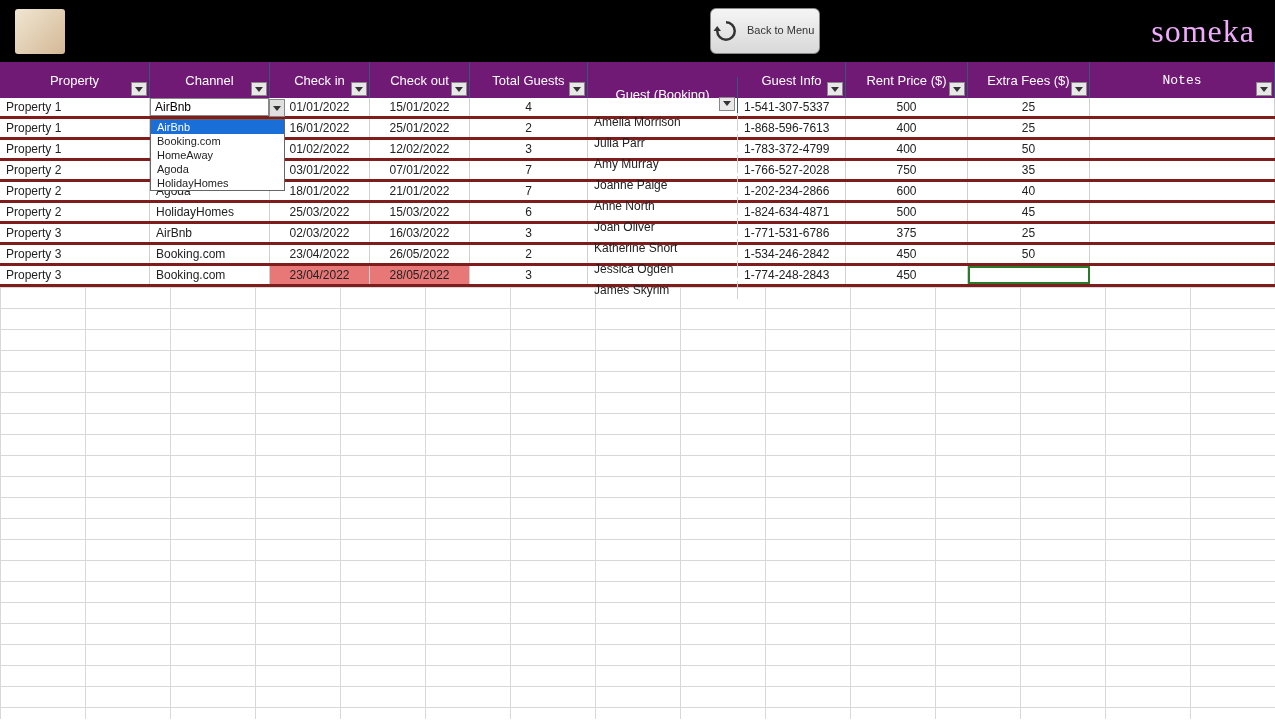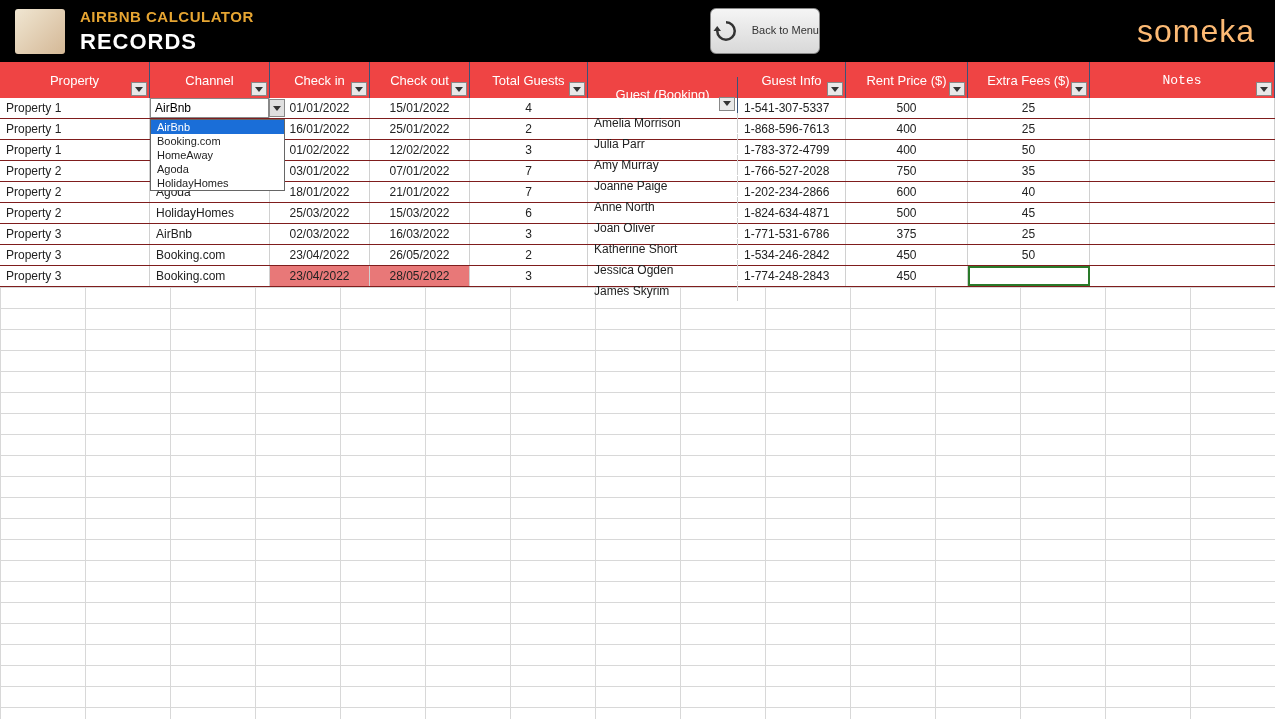--- a/index.html
+++ b/index.html
@@ -4,43 +4,43 @@
 <style>
 * { margin: 0; padding: 0; box-sizing: border-box; }
 body { font-family: Arial, sans-serif; font-size: 12px; background: #fff; width: 1275px; height: 720px; overflow: hidden; }
 
 .header { background: #000; height: 62px; display: flex; align-items: center; position: relative; }
 .header-left { display: flex; align-items: center; padding-left: 15px; }
 .logo-icon { width: 50px; height: 45px; background: linear-gradient(135deg, #f0e6d2, #d4b896); border-radius: 3px; margin-right: 15px; position: relative; }
 .header-titles { display: flex; flex-direction: column; }
 .app-title { color: #e6a532; font-size: 15px; font-weight: bold; letter-spacing: 0.5px; }
 .page-title { color: #fff; font-size: 22px; font-weight: bold; letter-spacing: 1px; margin-top: 4px; }
-.back-button { position: absolute; left: 710px; top: 8px; width: 110px; height: 46px; background: linear-gradient(#f5f5f5, #d8d8d8); border: 1px solid #888; border-radius: 6px; display: flex; align-items: center; justify-content: space-between; cursor: pointer; box-shadow: 0 2px 4px rgba(0,0,0,0.3); }
+.back-button { position: absolute; left: 710px; top: 8px; width: 110px; height: 46px; background: linear-gradient(#f5f5f5, #d8d8d8); border: 1px solid #888; border-radius: 6px; display: flex; align-items: center; justify-content: flex-start; cursor: pointer; box-shadow: 0 2px 4px rgba(0,0,0,0.3); }
 .back-arrow { width: 30px; height: 30px; margin-right: 6px; }
 .back-text { font-size: 11px; color: #333; line-height: 1.2; text-align: left; }
-.brand-logo { position: absolute; right: 20px; color: #fdba74; font-size: 32px; font-weight: 300; letter-spacing: 1px; }
+.brand-logo { position: absolute; right: 20px; color: #f0abfc; font-size: 32px; font-weight: 300; letter-spacing: 1px; font-family: Liberation Serif, serif; }
 
 .table-wrap { width: 1275px; }
-.thead-row { display: flex; background: #ef4444; color: #fff; height: 36px; align-items: center; }
+.thead-row { display: flex; background: #701a75; color: #fff; height: 36px; align-items: center; }
 .th { position: relative; font-size: 13px; text-align: center; border-right: 1px solid #3a5479; height: 100%; display: flex; align-items: center; justify-content: center; }
 .filter-btn { position: absolute; right: 2px; bottom: 2px; width: 16px; height: 14px; background: #e8e8e8; border: 1px solid #888; display: flex; align-items: center; justify-content: center; cursor: pointer; }
 .filter-triangle { width: 0; height: 0; border-left: 4px solid transparent; border-right: 4px solid transparent; border-top: 5px solid #333; }
 
 .col-property { width: 150px; }
 .col-channel { width: 120px; }
 .col-checkin { width: 100px; }
 .col-checkout { width: 100px; }
 .col-guests { width: 118px; }
 .col-booking { width: 150px; margin-top: 29px; }
 .col-info { width: 108px; }
 .col-rent { width: 122px; }
 .col-extra { width: 122px; }
 .col-notes { width: 185px; font-family: Liberation Mono, monospace; }
 
-.tbody-row { display: flex; height: 21px; align-items: center; border-bottom: 1px solid #7f1d1d; }
+.tbody-row { display: flex; height: 21px; align-items: center; border-bottom: 3px solid #7f1d1d; }
 .td { font-size: 12px; padding: 0 6px; height: 100%; display: flex; align-items: center; border-right: 1px solid #d0d0d0; color: #222; }
 .td.center { justify-content: center; }
 .td.right { justify-content: center; }
 .highlight-red { background: #e87878; }
 
 .channel-cell-editing { position: relative; }
 .cell-input { width: 100%; height: 100%; border: 1px solid #888; font-size: 12px; padding: 0 4px; background: #fff; }
 .cell-dd-btn { position: absolute; right: -16px; top: 1px; width: 16px; height: 18px; background: #e0e0e0; border: 1px solid #888; display: flex; align-items: center; justify-content: center; cursor: pointer; }
 .dropdown { position: absolute; top: 21px; left: 0; width: 135px; background: #fff; border: 1px solid #666; z-index: 10; font-size: 11px; }
 .dropdown-item { padding: 1px 6px; cursor: pointer; }
@@ -49,24 +49,20 @@
 .selected-cell { border: 2px solid #2a7a2a; background: #fff; }
 
 .grid-area { height: 432px; background-image: linear-gradient(#d8d8d8 1px, transparent 1px), linear-gradient(90deg, #d8d8d8 1px, transparent 1px); background-size: 85px 21px; }
 </style>
 </head>
 <body>
 
 <div class="header">
   <div class="header-left">
     <div class="logo-icon"></div>
-    <div class="header-titles">
-      <div class="app-title">AIRBNB CALCULATOR</div>
-      <div class="page-title">RECORDS</div>
-    </div>
   </div>
   <div class="back-button">
     <svg class="back-arrow" viewBox="0 0 24 24">
         <path fill="#333" d="M12 4 A8 8 0 1 1 4 12 L2 12 L5 8 L8 12 L6 12 A6 6 0 1 0 12 6 Z"></path>
       </svg>
     <div class="back-text">Back to Menu</div>
   </div>
   <div class="brand-logo">someka</div>
 </div>
 

